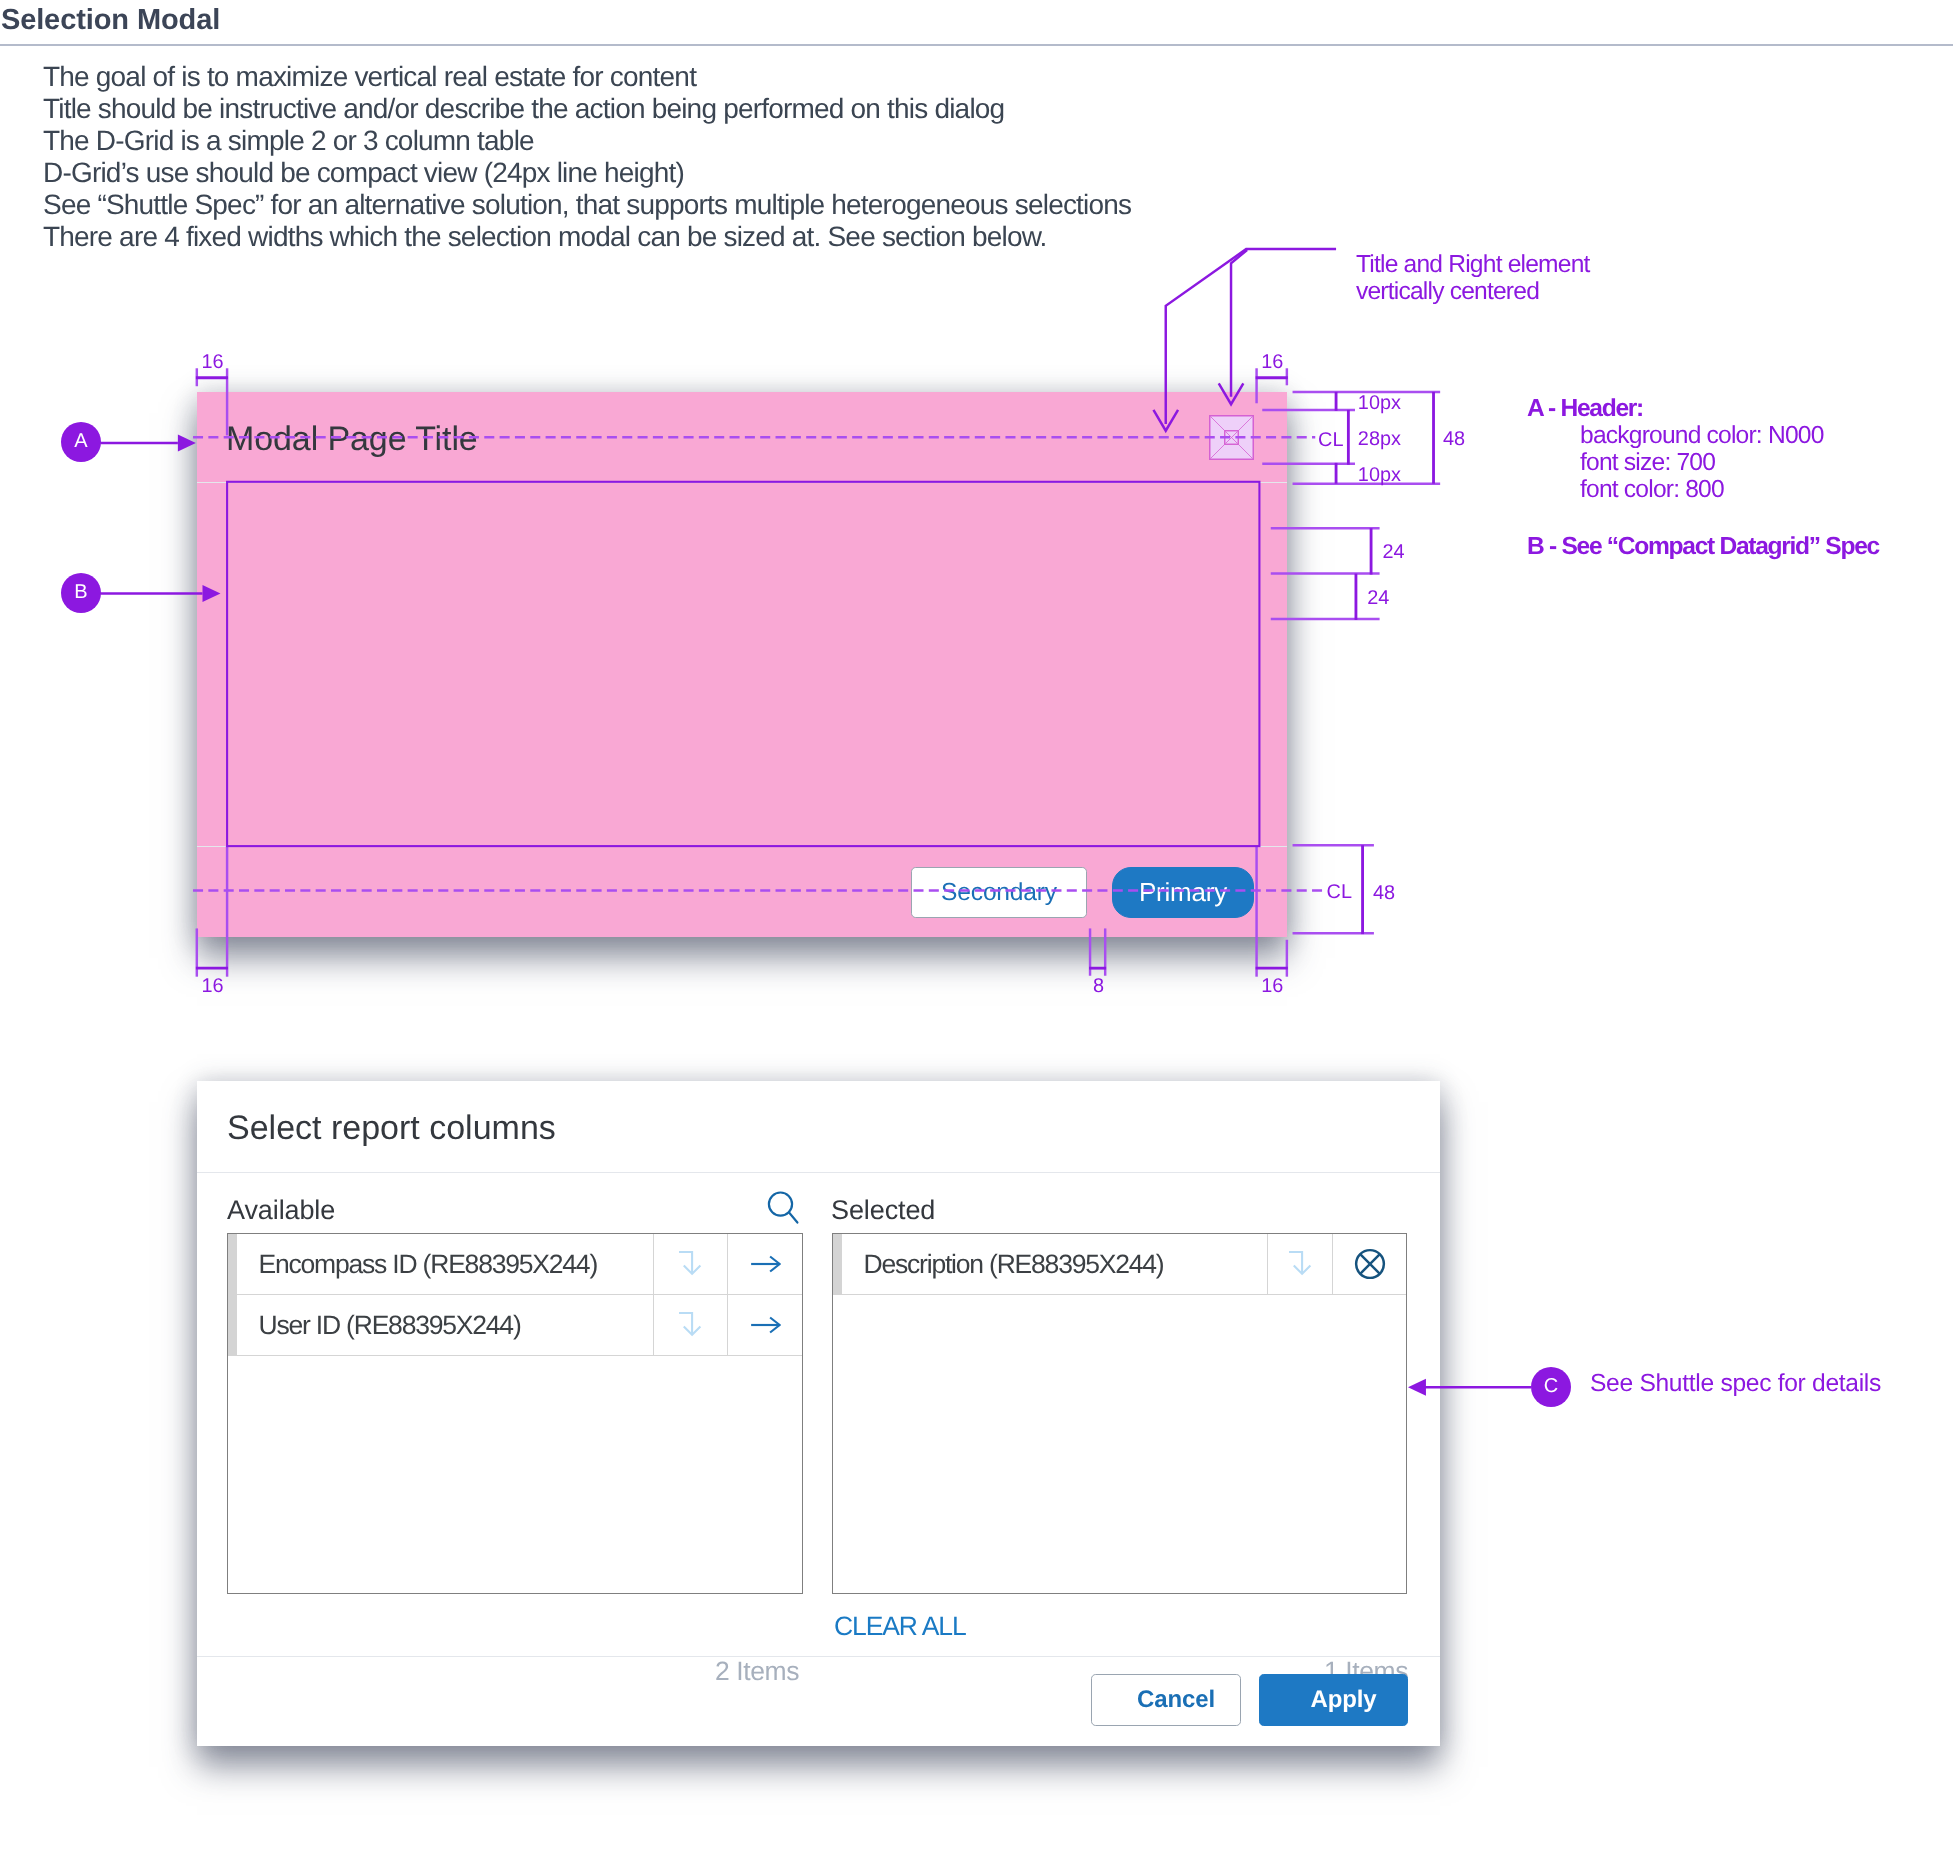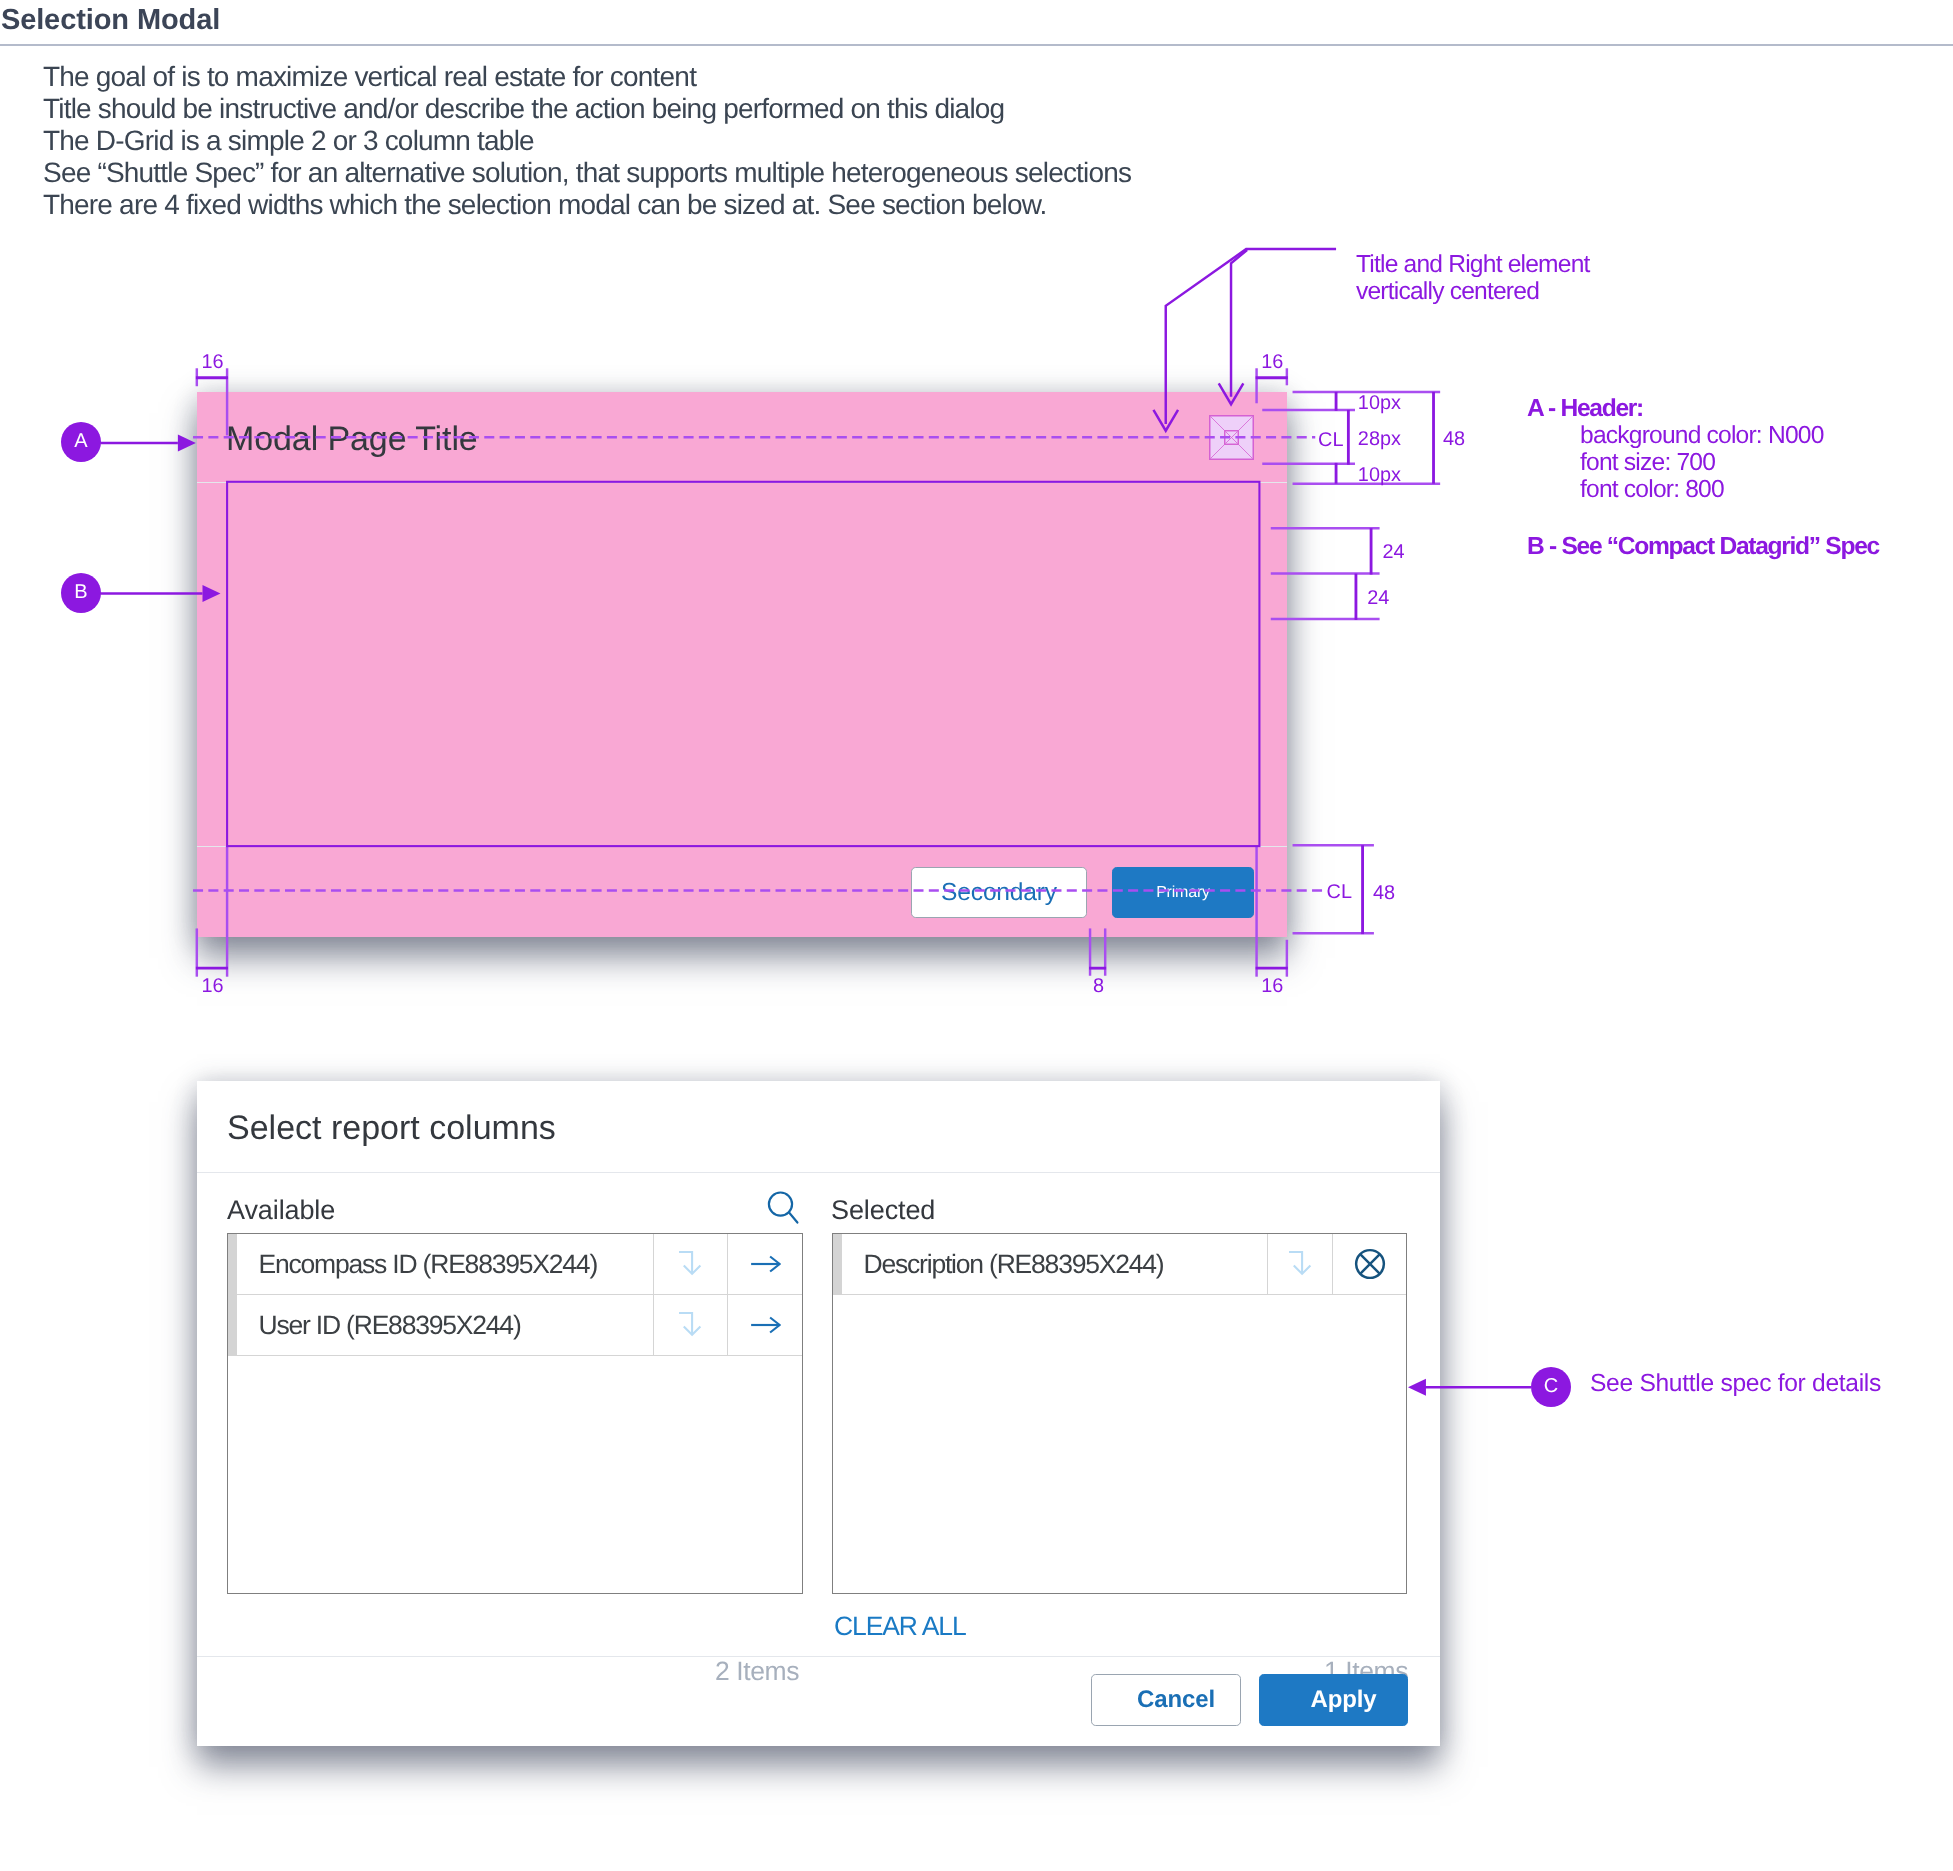--- a/index.html
+++ b/index.html
@@ -55,32 +55,33 @@
 </head>
 <body>
 
 <div class="abs" id="page-title">Selection Modal</div>
 <div class="abs" id="page-rule"></div>
 
 <div class="abs" id="intro">
   <div>The goal of is to maximize vertical real estate for content</div>
   <div>Title should be instructive and/or describe the action being performed on this dialog</div>
   <div>The D-Grid is a simple 2 or 3 column table</div>
+  <div>D-Grid’s use should be compact view (24px line height)</div>
   <div>See “Shuttle Spec” for an alternative solution, that supports multiple heterogeneous selections</div>
   <div>There are 4 fixed widths which the selection modal can be sized at. See section below.</div>
 </div>
 
 <div class="abs" id="modalA">
   <div id="modalA-head">
     <div id="modalA-title">Modal Page Title</div>
   </div>
   <div id="modalA-body"></div>
   <div id="modalA-foot">
     <div class="btn btn-sec" style="left:714px;top:20px;width:176px;height:51px;font-size:24.6px;font-weight:400;letter-spacing:-0.2px;">Secondary</div>
-    <div class="btn btn-pri" style="left:915px;top:20px;width:142px;height:51px;font-size:16px;font-weight:400;letter-spacing:-0.2px;">Primary</div>
+    <div class="btn btn-pri" style="left:915px;top:20px;width:142px;height:51px;font-size:26px;font-weight:400;letter-spacing:-0.2px;border-radius:19px;">Primary</div>
   </div>
 </div>
 
 <svg class="abs" style="left:1209px;top:415px;" width="45" height="45" viewBox="0 0 48 48">
   <rect x="0.8" y="0.8" width="46.4" height="46.4" fill="#eed0f9" stroke="#d561d3" stroke-width="1.6"></rect>
   <path d="M1.6,1.6 L16.8,16.8 M46.4,1.6 L31.2,16.8 M1.6,46.4 L16.8,31.2 M46.4,46.4 L31.2,31.2" stroke="#d561d3" stroke-width="0.85" fill="none"></path>
   <rect x="16.8" y="16.8" width="14.4" height="14.4" fill="none" stroke="#d561d3" stroke-width="1.5"></rect>
   <path d="M17.6,17.6 L30.4,30.4 M30.4,17.6 L17.6,30.4" stroke="#d561d3" stroke-width="0.85" fill="none"></path>
 </svg>
 

